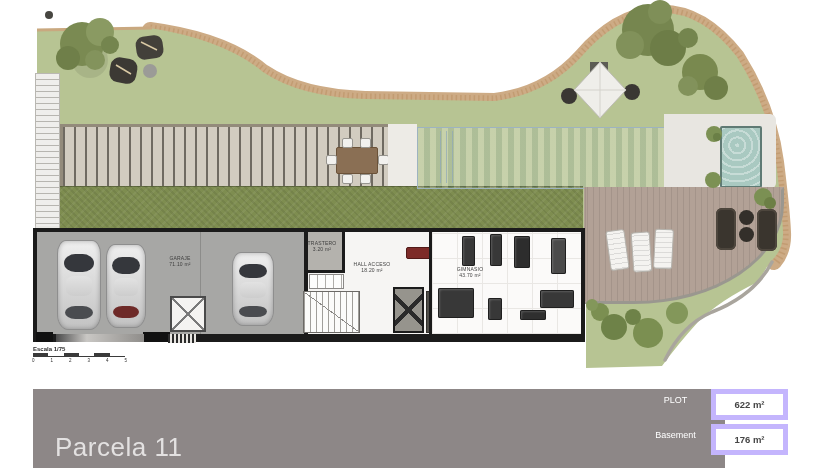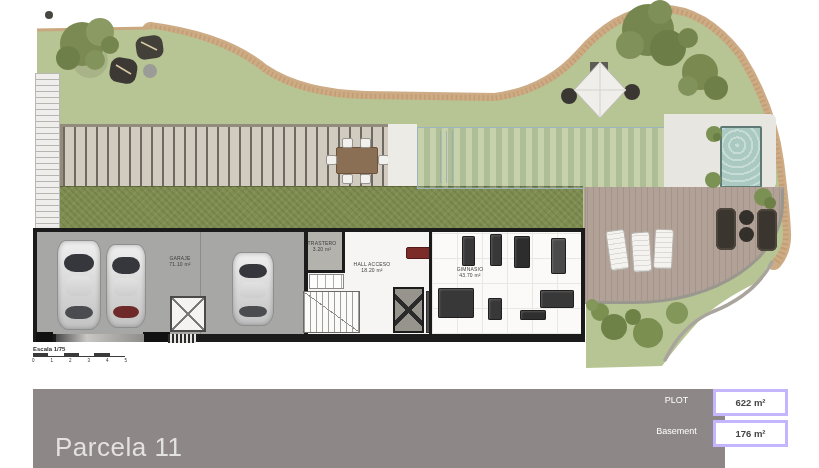--- a/index.html
+++ b/index.html
@@ -95,21 +95,21 @@
     background:repeating-linear-gradient(90deg,#3a3a3a 0 15.3px,transparent 15.3px 30.6px);}
   .scalebar .nums{width:95px;display:flex;justify-content:space-between;font-size:4.5px;margin-top:1px;transform:translateX(-1px);}
 
   
   .footer-panel{left:33px;top:389px;width:692px;height:79px;background:#8d8787;}
   .footer-title{position:absolute;left:22px;bottom:5px;font-size:26px;font-weight:300;color:#e3e1e1;letter-spacing:.5px;}
   .sum-table{left:642px;top:389px;width:146px;}
   .trow{display:flex;gap:2px;margin-bottom:4px;}
   .tlabel{width:70px;height:21px;background:#8d8787;color:#fff;font-size:9px;
     display:flex;align-items:center;justify-content:center;}
-  .tvalue{width:70px;height:21px;background:#fff;border:3px solid #c4b5fd;color:#454545;
+  .tvalue{width:70px;height:21px;background:#fff;border:5px solid #c4b5fd;color:#454545;
     font-size:9.5px;font-weight:bold;display:flex;align-items:center;justify-content:center;}
 </style>
 </head>
 <body>
 
 <div class="stage">
 
   <svg class="abs" style="left:0;top:0" width="819" height="380" viewBox="0 0 819 380">
 
     <path d="M150,30 Q225,40 263,72 Q300,97 365,99 L495,101 Q548,94 582,56 Q616,17 655,13 Q700,9 737,57 Q769,108 776,162 Q782,210 783,232 Q784,250 774,262" fill="none" stroke="#cdab85" stroke-width="16" stroke-linecap="round"></path>

